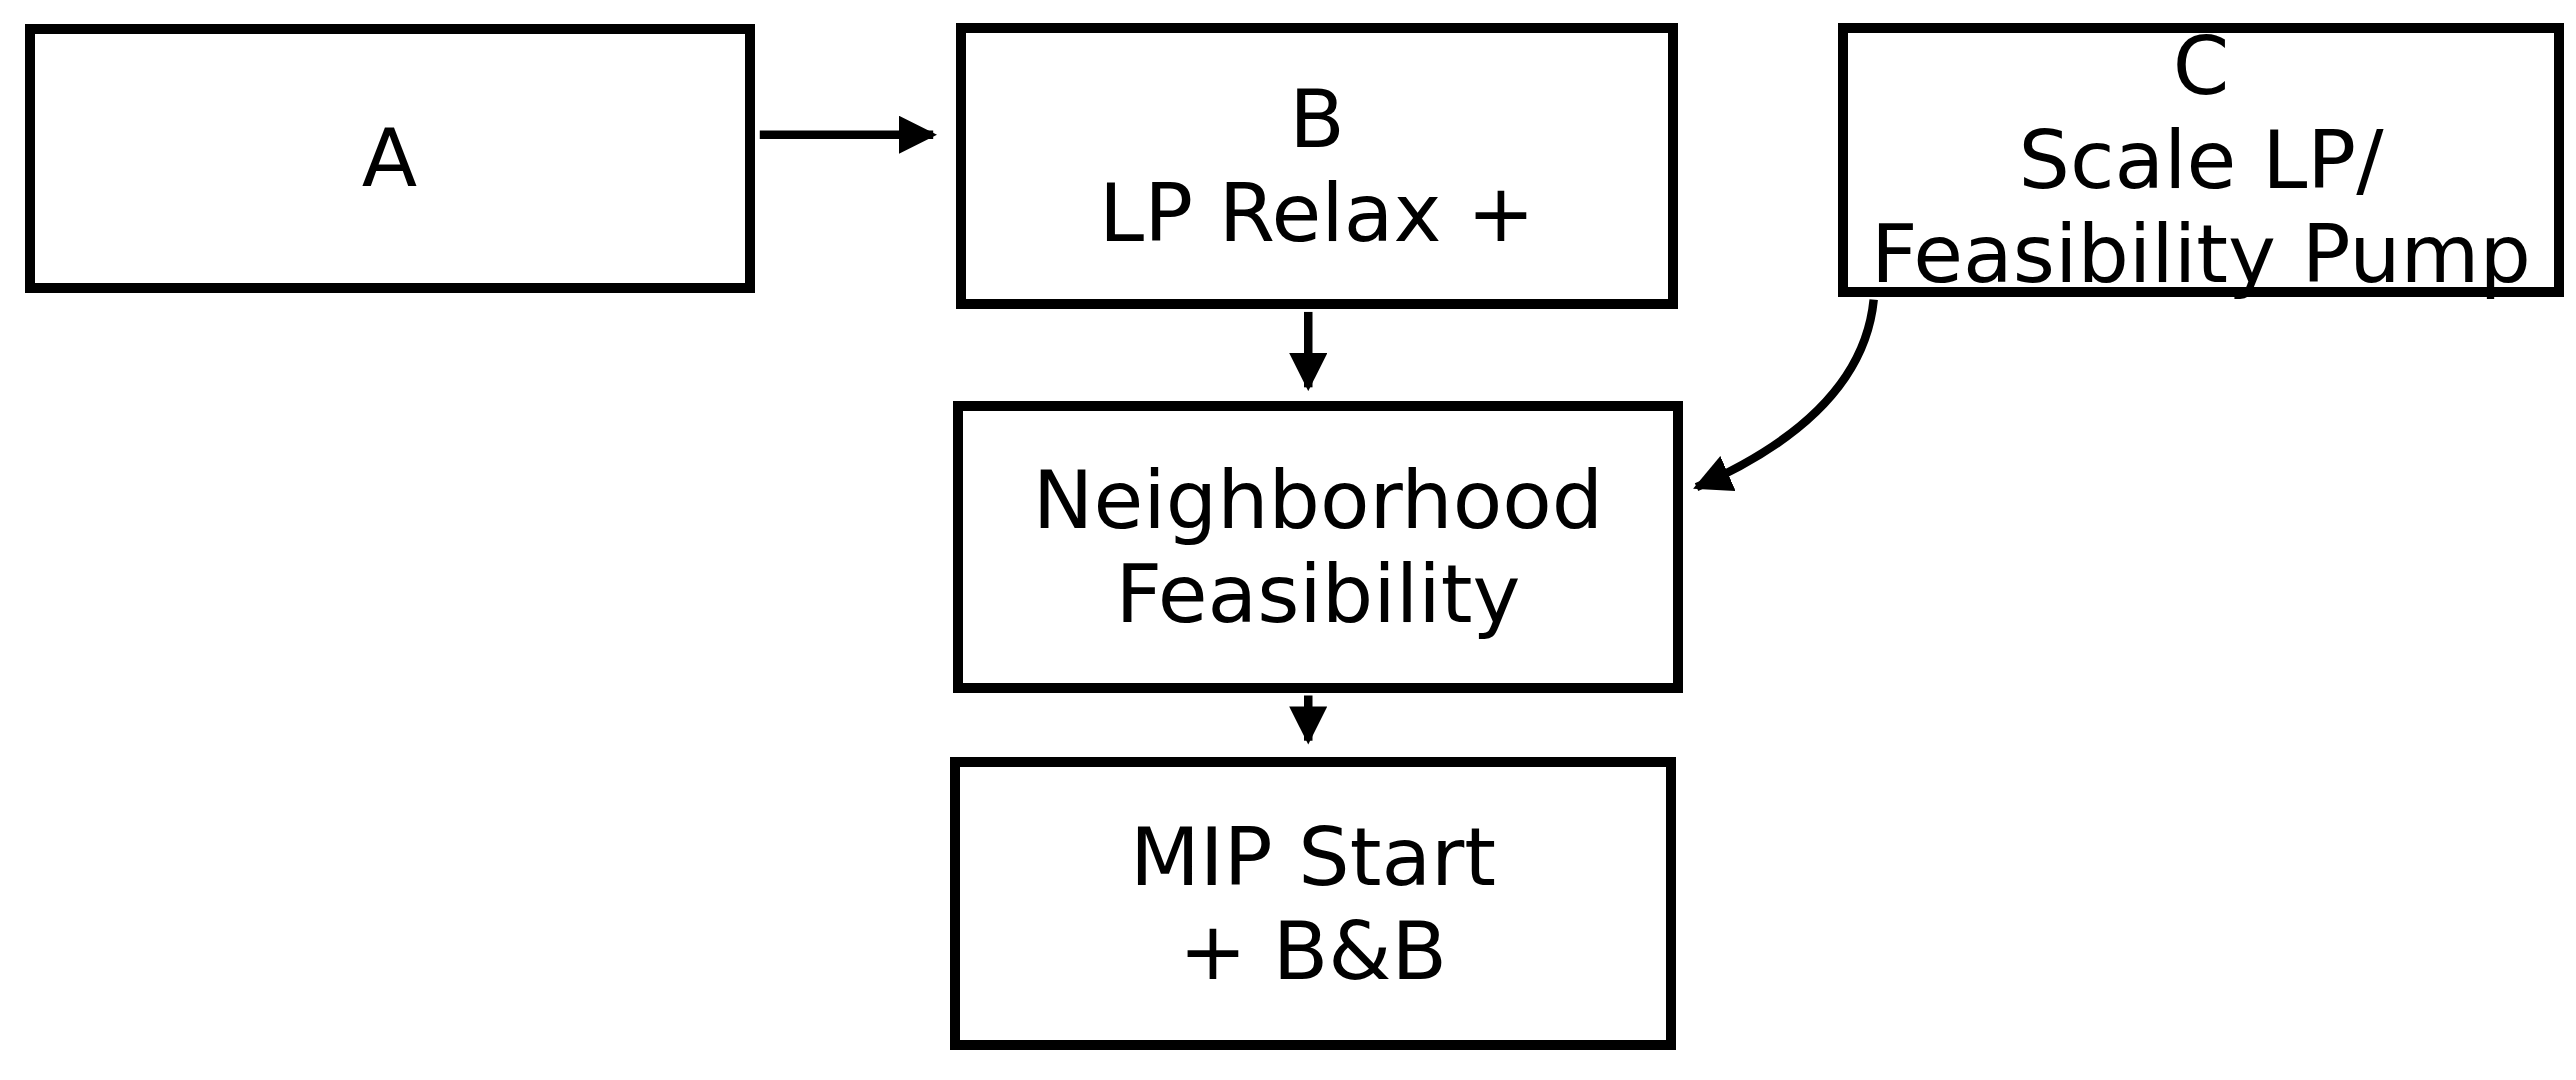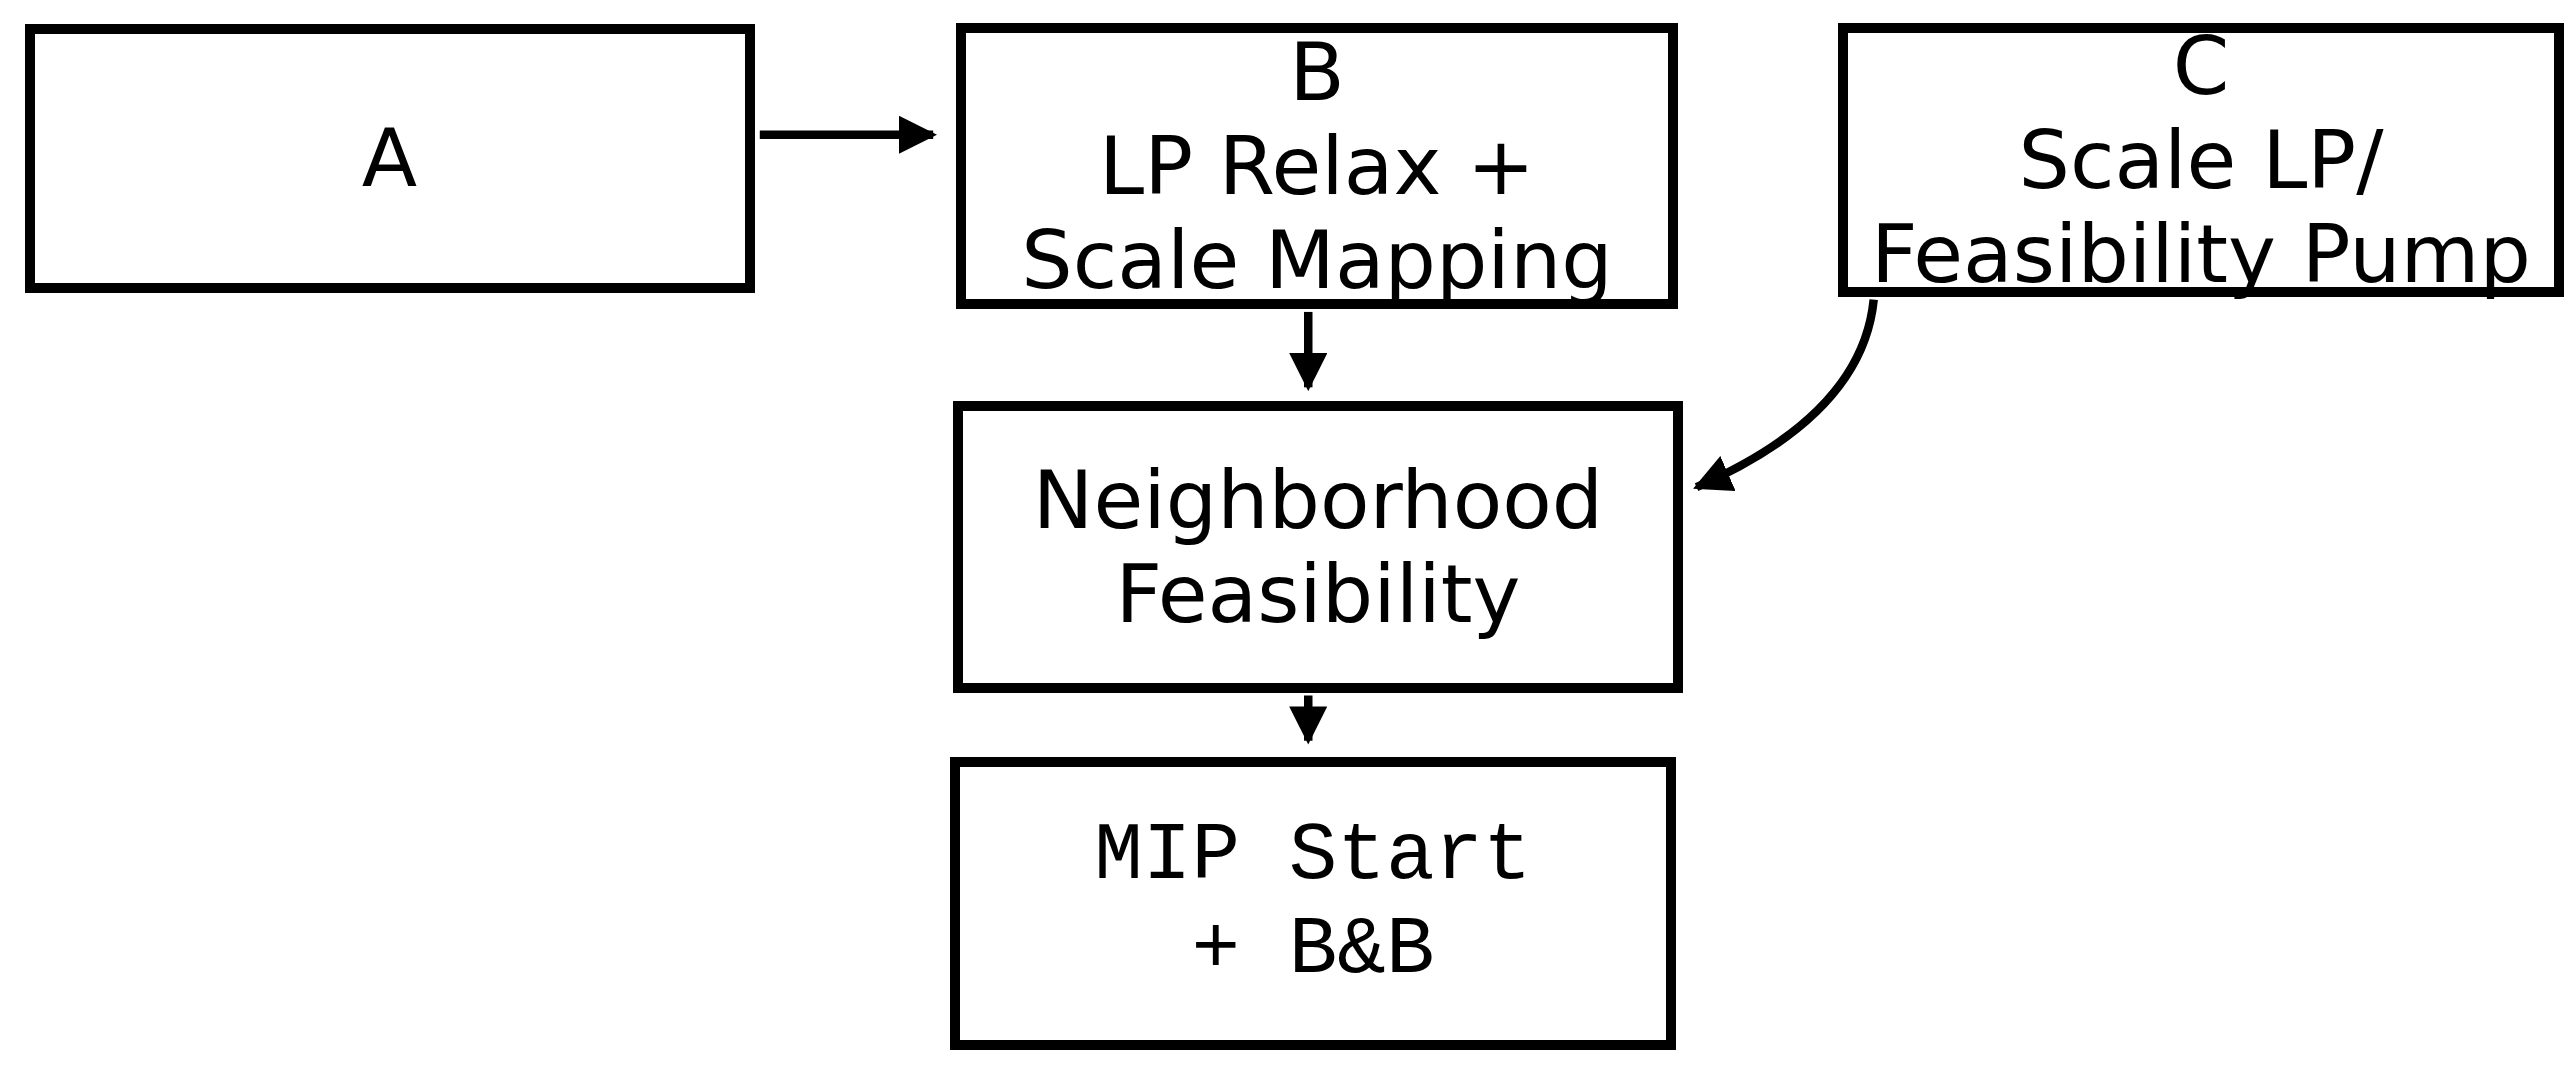--- a/index.html
+++ b/index.html
@@ -30,21 +30,21 @@
     line-height: 94px;
     white-space: nowrap;
     z-index: 2;
   }
   .node span { display: block; }
 
   #node-a   { left: 24.5px;   top: 23.6px;  width: 730px; height: 269px; }
   #node-b   { left: 956px; top: 22.6px;  width: 722px; height: 286px; }
   #node-c   { left: 1838px; top: 22.6px;  width: 726px; height: 274px; }
   #node-ni  { left: 953px; top: 401px; width: 730px; height: 292px; }
-  #node-mip { left: 950px; top: 757px; width: 726px; height: 293px; font-family: Liberation Mono, monospace; }
+  #node-mip { left: 950px; top: 757px; width: 726px; height: 293px; }
 
   .edges-layer {
     position: absolute;
     left: 0; top: 0;
     width: 2576px;
     height: 1080px;
     z-index: 1;
   }
   .edge {
     stroke: #000000;
@@ -69,21 +69,20 @@
     <path class="edge" d="M 1388 738 L 1388 786" marker-end="url(#arrowhead)"></path>
   </svg>
 
   <div class="node" id="node-a">
     <span>A</span>
   </div>
 
   <div class="node" id="node-b">
     <span>B</span>
     <span>LP Relax +</span>
-    <span>Scale Mapping</span>
   </div>
 
   <div class="node" id="node-c">
     <span>C</span>
     <span>Scale LP/</span>
     <span>Feasibility Pump</span>
   </div>
 
   <div class="node" id="node-ni">
     <span>Neighborhood</span>

